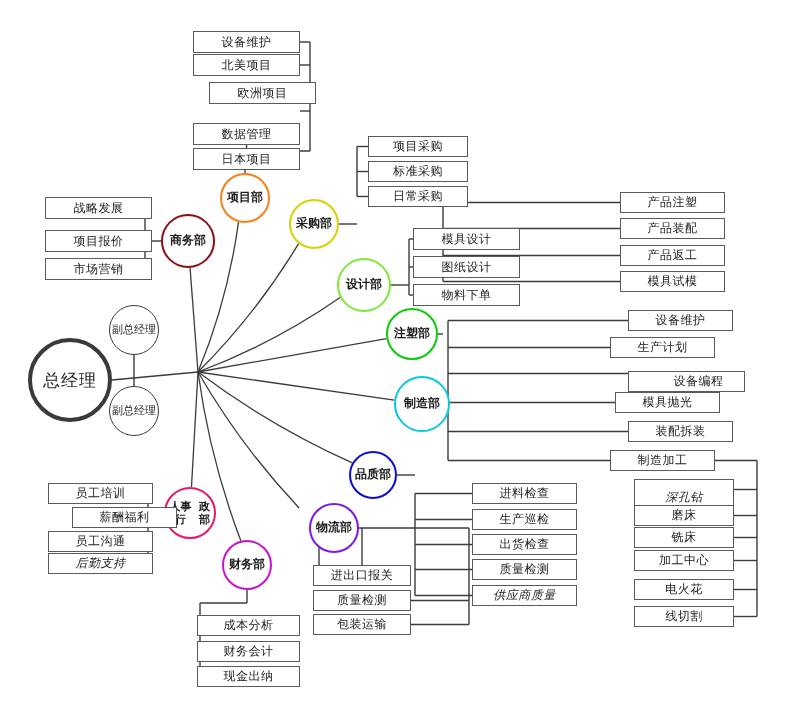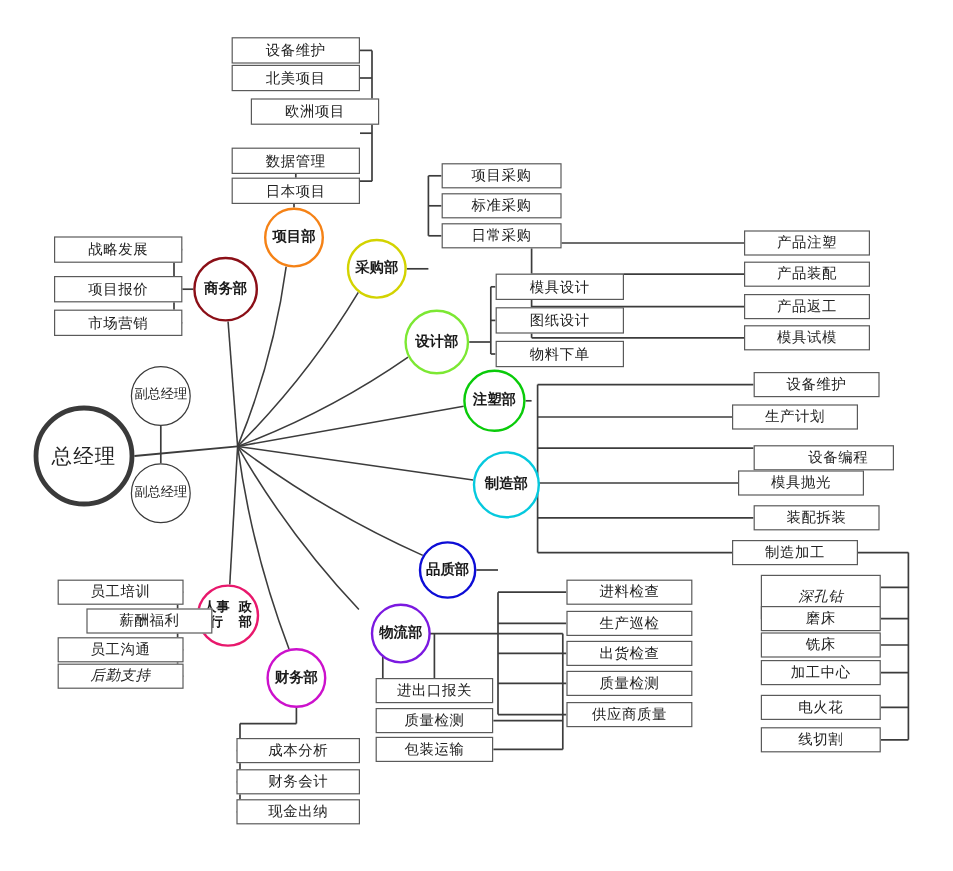--- a/index.html
+++ b/index.html
@@ -205,21 +205,21 @@
       <div class="node-box" style="left: 615px; top: 392px; width: 105px; height: 21px;">模具抛光</div>
       <div class="node-box" style="left: 628px; top: 421px; width: 105px; height: 21px;">装配拆装</div>
       <div class="node-box" style="left: 610px; top: 450px; width: 105px; height: 21px;">制造加工</div>
       <div class="dept-circle soft" style="left: 349px; top: 451px; width: 48px; height: 48px; border: 2.6px solid rgb(13, 13, 214); font-size: 12px;">
         <span>品质部</span>
       </div>
       <div class="node-box" style="left: 472px; top: 483px; width: 105px; height: 21px;">进料检查</div>
       <div class="node-box" style="left: 472px; top: 509px; width: 105px; height: 21px;">生产巡检</div>
       <div class="node-box" style="left: 472px; top: 534px; width: 105px; height: 21px;">出货检查</div>
       <div class="node-box" style="left: 472px; top: 559px; width: 105px; height: 21px;">质量检测</div>
-      <div class="node-box" style="left: 472px; top: 585px; width: 105px; height: 21px;">供应商质量</div>
+      <div class="node-box" style="left: 472px; top: 585px; width: 105px; height: 21px; font-style: italic;">供应商质量</div>
       <div class="dept-circle soft" style="left: 289px; top: 503px; width: 50px; height: 50px; border: 2.6px solid rgb(123, 25, 224); font-size: 12px; margin-left: 20px;">
         <span>物流部</span>
       </div>
       <div class="node-box" style="left: 313px; top: 565px; width: 98px; height: 21px;">进出口报关</div>
       <div class="node-box" style="left: 313px; top: 590px; width: 98px; height: 21px;">质量检测</div>
       <div class="node-box" style="left: 313px; top: 614px; width: 98px; height: 21px;">包装运输</div>
       <div class="dept-circle soft" style="left: 222px; top: 540px; width: 50px; height: 50px; border: 2.6px solid rgb(204, 17, 204); font-size: 12px;">
         <span>财务部</span>
       </div>
       <div class="node-box" style="left: 197px; top: 615px; width: 103px; height: 21px;">成本分析</div>

